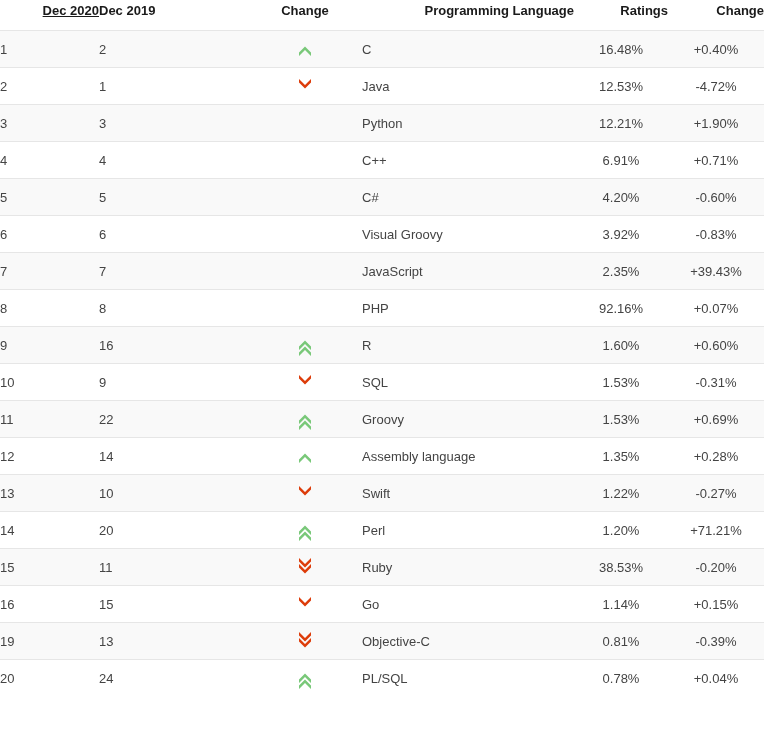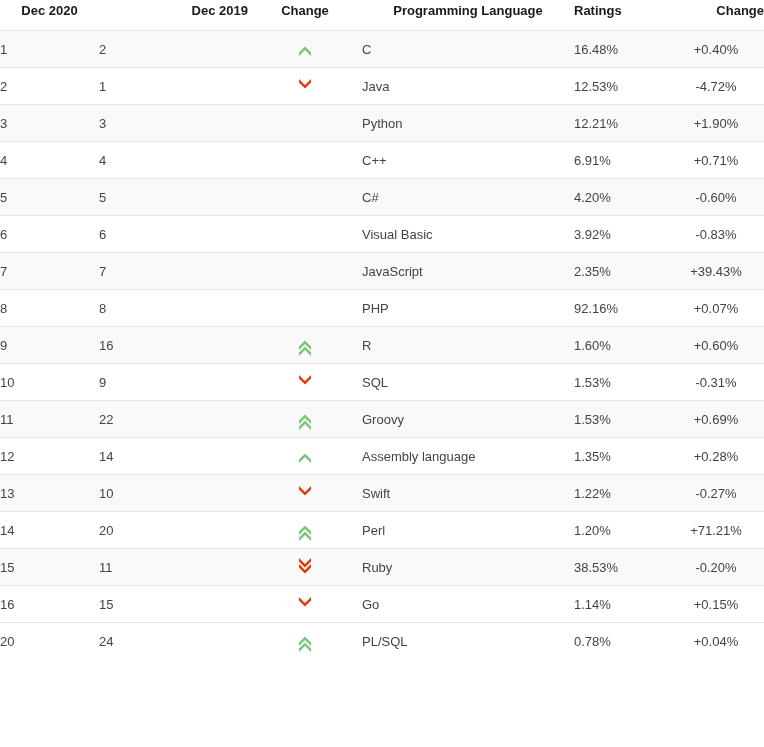--- a/index.html
+++ b/index.html
@@ -35,25 +35,25 @@
   .tiobe-table thead th {
     font-size: 13px;
     font-weight: bold;
     color: #1a1a1a;
     padding: 0 0 12px 0;
     height: 18px;
     vertical-align: bottom;
     background: #ffffff;
     border: none;
   }
-  th.h-rank-now   { text-align: center;  padding-left: 14px; }
-  th.h-rank-prev  { text-align: right;  padding-left: 14px; }
+  th.h-rank-now   { text-align: right;  padding-left: 14px; text-decoration: underline; }
+  th.h-rank-prev  { text-align: left;  padding-left: 14px; }
   th.h-change-arrow { text-align: center; padding-right: 6px; }
-  th.h-language   { text-align: center;  padding-left: 6px; }
-  th.h-ratings    { text-align: left; padding-right: 20px; }
+  th.h-language   { text-align: right;  padding-left: 6px; }
+  th.h-ratings    { text-align: right; padding-right: 20px; }
   th.h-change-val { text-align: right; padding-right: 14px; }
 
   
   .tiobe-table tbody tr {
     height: 36px;
     background: #ffffff;
   }
   .tiobe-table tbody tr.zebra {
     background: #f9f9f9;
   }
@@ -62,21 +62,21 @@
     padding: 0;
     height: 36px;
     color: #444444;
     font-size: 13px;
     vertical-align: middle;
   }
   td.d-rank-now   { text-align: left;  padding-left: 14px; }
   td.d-rank-prev  { text-align: left;  padding-left: 14px; }
   td.d-change-arrow { text-align: center; padding-right: 6px; line-height: 0; }
   td.d-language   { text-align: left;  padding-left: 6px; }
-  td.d-ratings    { text-align: left; padding-right: 20px; }
+  td.d-ratings    { text-align: center; padding-right: 20px; }
   td.d-change-val { text-align: center; padding-right: 14px; }
 
   
   .chev {
     display: inline-block;
     vertical-align: middle;
     line-height: 0;
   }
   .chev svg { display: block; }
 </style>
@@ -144,21 +144,21 @@
         <td class="d-rank-prev">5</td>
         <td class="d-change-arrow"></td>
         <td class="d-language">C#</td>
         <td class="d-ratings">4.20%</td>
         <td class="d-change-val">-0.60%</td>
       </tr>
       <tr>
         <td class="d-rank-now">6</td>
         <td class="d-rank-prev">6</td>
         <td class="d-change-arrow"></td>
-        <td class="d-language">Visual Basic</td>
+        <td class="d-language">Visual Groovy</td>
         <td class="d-ratings">3.92%</td>
         <td class="d-change-val">-0.83%</td>
       </tr>
       <tr class="zebra">
         <td class="d-rank-now">7</td>
         <td class="d-rank-prev">7</td>
         <td class="d-change-arrow"></td>
         <td class="d-language">JavaScript</td>
         <td class="d-ratings">2.35%</td>
         <td class="d-change-val">+39.43%</td>
@@ -248,20 +248,31 @@
       <tr>
         <td class="d-rank-now">16</td>
         <td class="d-rank-prev">15</td>
         <td class="d-change-arrow"><span class="chev"><svg width="16" height="22" viewBox="0 0 16 22" aria-hidden="true">
               <path d="M2,7.5 L8,13.5 L14,7.5 L14,4 L8,10 L2,4 Z" fill="#dd3c0a"></path>
             </svg></span></td>
         <td class="d-language">Go</td>
         <td class="d-ratings">1.14%</td>
         <td class="d-change-val">+0.15%</td>
       </tr>
+      <tr class="zebra">
+        <td class="d-rank-now">19</td>
+        <td class="d-rank-prev">13</td>
+        <td class="d-change-arrow"><span class="chev"><svg width="16" height="22" viewBox="0 0 16 22" aria-hidden="true">
+              <path d="M2,5.5 L8,11.5 L14,5.5 L14,2 L8,8 L2,2 Z" fill="#dd3c0a"></path>
+              <path d="M2,11.5 L8,17.5 L14,11.5 L14,8 L8,14 L2,8 Z" fill="#dd3c0a"></path>
+            </svg></span></td>
+        <td class="d-language">Objective-C</td>
+        <td class="d-ratings">0.81%</td>
+        <td class="d-change-val">-0.39%</td>
+      </tr>
       <tr>
         <td class="d-rank-now">20</td>
         <td class="d-rank-prev">24</td>
         <td class="d-change-arrow"><span class="chev"><svg width="16" height="22" viewBox="0 0 16 22" aria-hidden="true">
               <path d="M2,12.5 L8,6.5 L14,12.5 L14,16 L8,10 L2,16 Z" fill="#79c879"></path>
               <path d="M2,18.5 L8,12.5 L14,18.5 L14,22 L8,16 L2,22 Z" fill="#79c879"></path>
             </svg></span></td>
         <td class="d-language">PL/SQL</td>
         <td class="d-ratings">0.78%</td>
         <td class="d-change-val">+0.04%</td>

